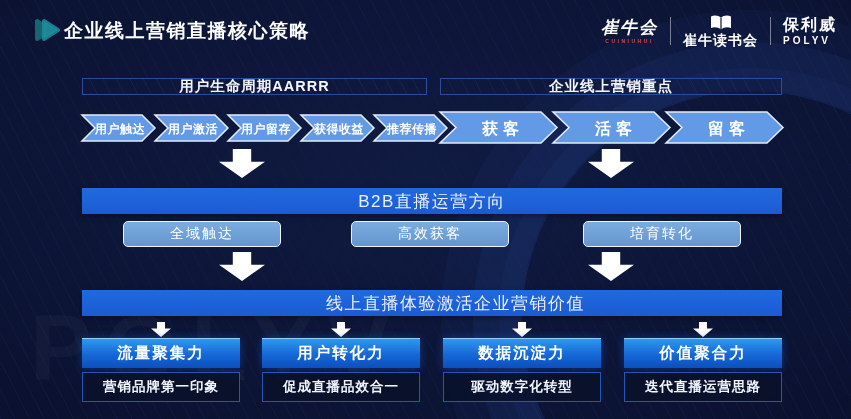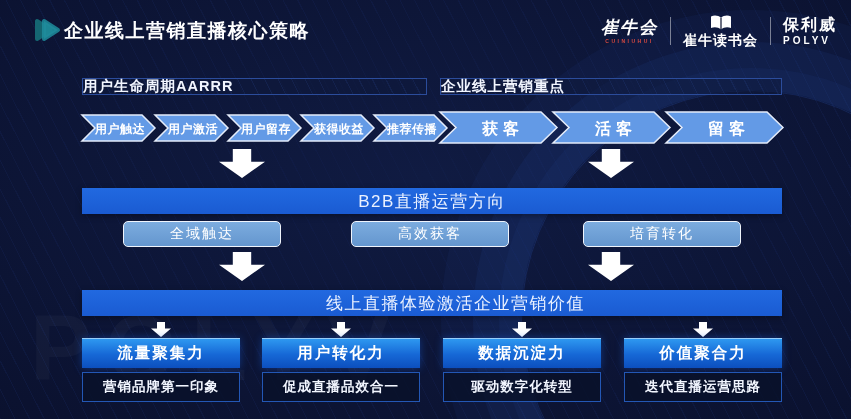--- a/index.html
+++ b/index.html
@@ -53,21 +53,21 @@
 
   
   .canvas{ position:absolute; left:82px; top:0; width:700px; height:419px; }
 
   .hdr-box{
     position:absolute; top:78px; height:17px;
     background:
       repeating-linear-gradient(63deg, rgba(64,110,220,0.10) 0 1px, transparent 1px 12px),
       rgba(15,26,60,0.55);
     border:1px solid #2B4C9B;
-    display:flex; align-items:center; justify-content:flex-start;
+    display:flex; align-items:center; justify-content:center;
   }
   .hdr-left{ left:0; width:345px; }
   .hdr-right{ left:358px; width:342px; }
   .hdr-box span{ font-size:14.5px; font-weight:bold; letter-spacing:1px; color:#F2F6FF; }
 
   .chev-left{ position:absolute; left:0; top:115px; width:366px; height:26px; overflow:visible; }
   .chev-right{ position:absolute; left:358px; top:112px; width:344px; height:31px; overflow:visible; }
   .chev-shape{ fill:#639AE6; stroke:#E4ECFA; stroke-width:1.5; stroke-linejoin:miter; }
   .chev-txt{ fill:#FFFFFF; font-weight:bold; font-family:"Liberation Sans","DejaVu Sans",sans-serif; }
   .chev-txt.small{ font-size:12px; letter-spacing:0.5px; }

